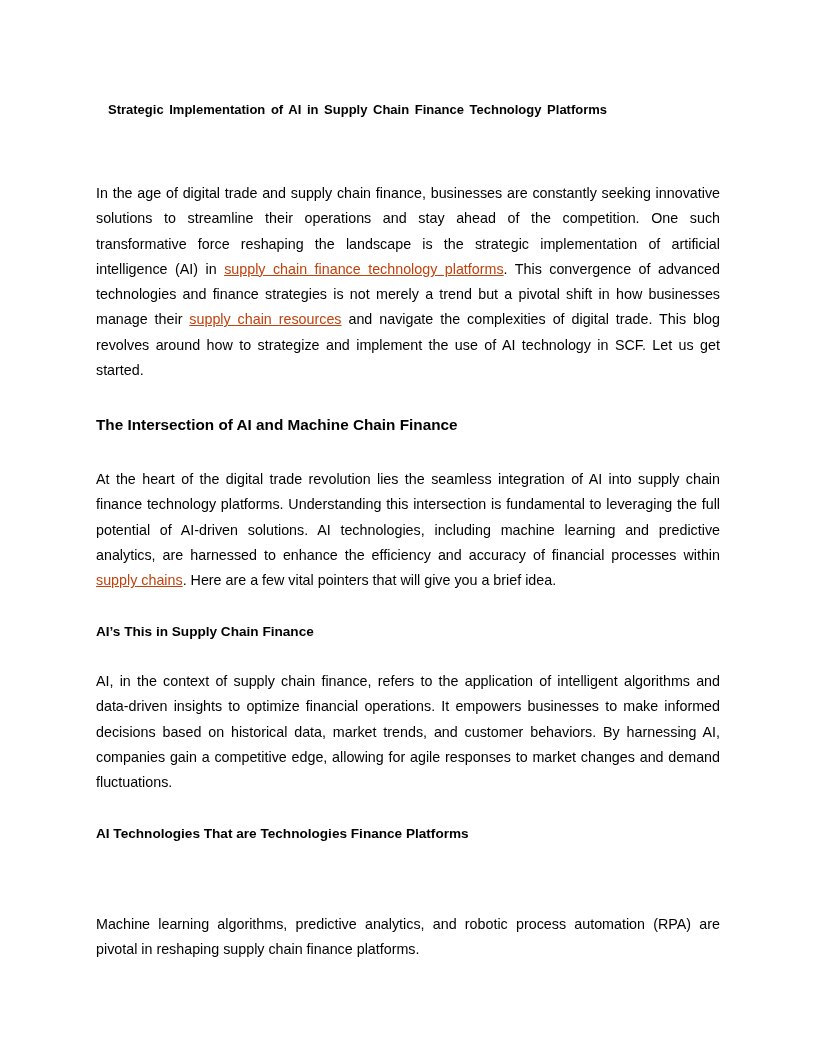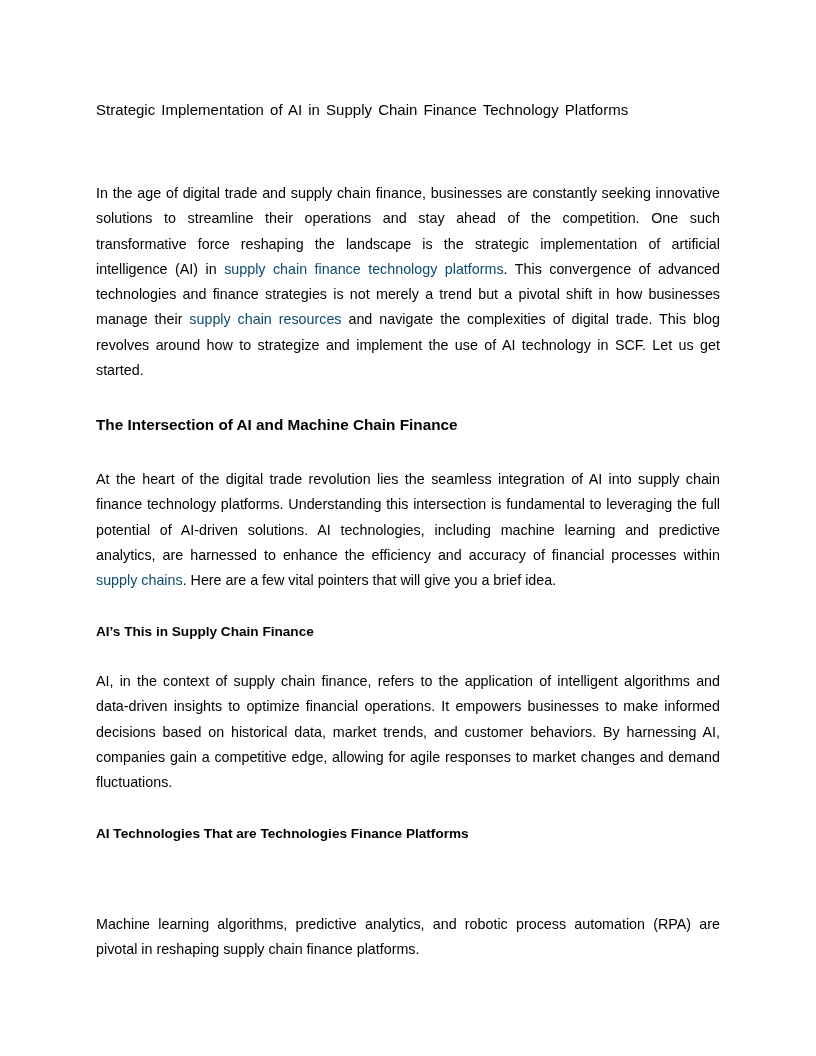--- a/index.html
+++ b/index.html
@@ -17,24 +17,24 @@
     }
     .page {
       position: absolute;
       left: 96px;
       top: 0;
       width: 624px;
     }
     .title {
       position: absolute;
       top: 93px;
-      left: 0;
+      left: 12px;
       width: 624px;
-      font-size: 15px;
-      font-weight: normal;
+      font-size: 13px;
+      font-weight: bold;
       line-height: 34px;
       text-align: justify;
       text-align-last: left;
       margin: 0;
       word-spacing: 2px;
     }
     .para {
       position: absolute;
       left: 0;
       width: 624px;
@@ -53,21 +53,22 @@
     }
     .h3 {
       position: absolute;
       left: 0;
       font-size: 13.6px;
       font-weight: bold;
       margin: 0;
       line-height: 18px;
     }
     a.link {
-      color: #0c4a6e;
+      color: #c2410c;
+      text-decoration: underline;
       cursor: pointer;
     }
   </style>
 </head>
 <body>
 
 <div class="page">
 
   <h1 class="title">Strategic Implementation of AI in Supply Chain Finance Technology Platforms</h1>
 

